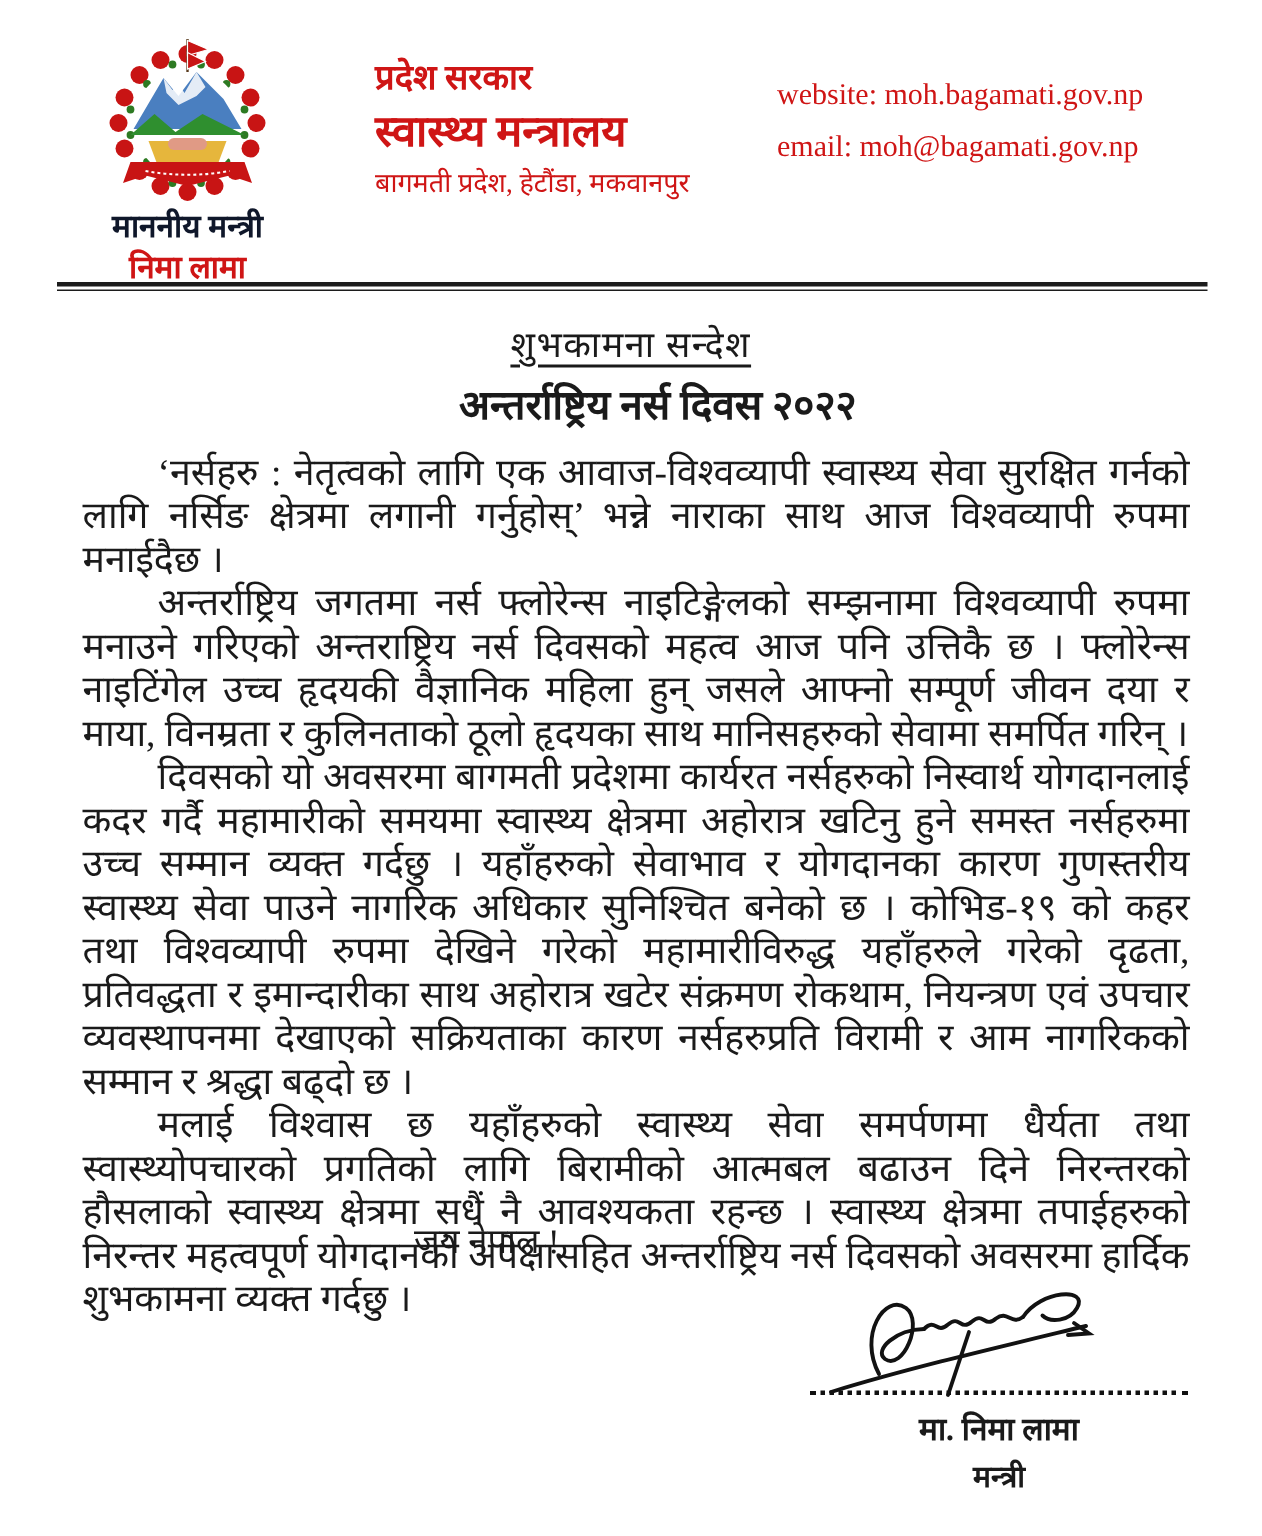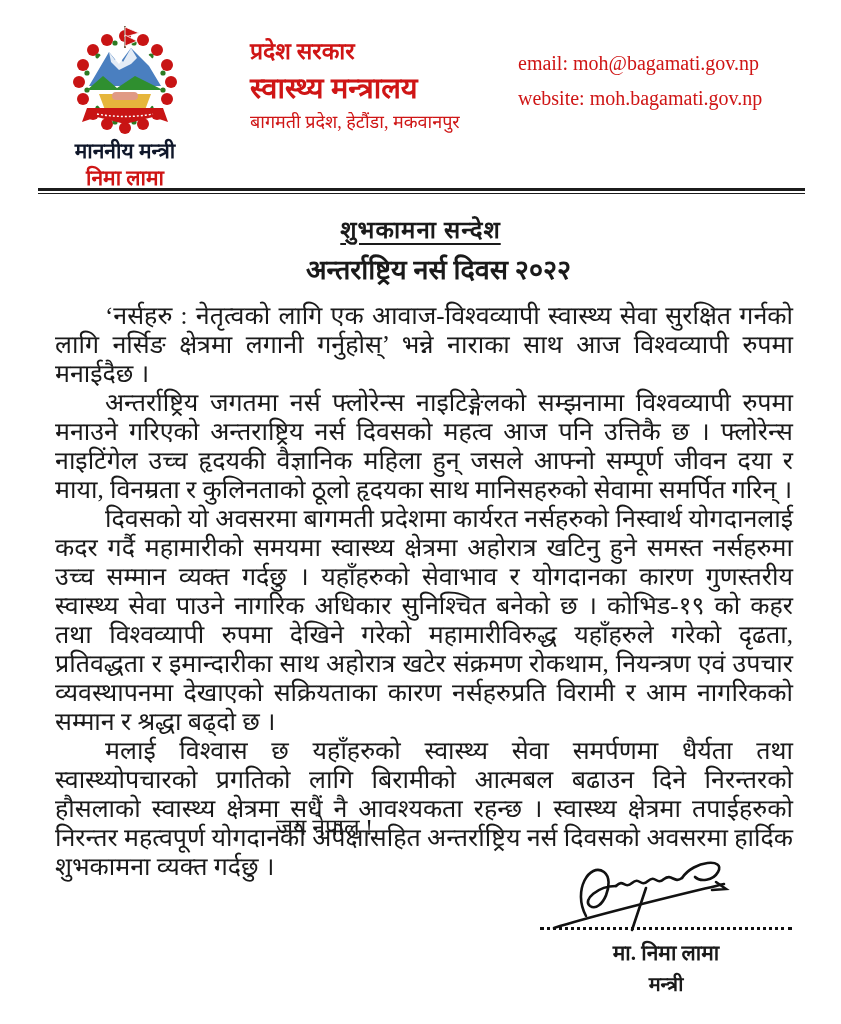--- a/index.html
+++ b/index.html
@@ -65,21 +65,21 @@
     border-bottom: 1px solid #1c1c1c;
   }
 
   
   .subject-line {
     position: absolute;
     top: 212px; left: 0; width: 100%;
     text-align: center;
   }
   .subject-line span {
-    font-size: 24px; font-weight: bold;
+    font-size: 24px; font-weight: normal;
     text-decoration: underline;
     text-underline-offset: 5px;
     letter-spacing: 1px;
   }
   .main-title {
     position: absolute;
     top: 250px; left: 0; width: 100%;
     text-align: center;
     font-size: 27px; font-weight: bold; padding-left: 18px;
   }
@@ -179,22 +179,22 @@
     <div class="minister-name">निमा लामा</div>
   </div>
 
   <div class="center-block">
     <div class="gov-line">प्रदेश सरकार</div>
     <div class="ministry-line">स्वास्थ्य मन्त्रालय</div>
     <div class="address-line">बागमती प्रदेश, हेटौंडा, मकवानपुर</div>
   </div>
 
   <div class="contact-block">
+    <div>website: moh.bagamati.gov.np</div>
     <div>email: moh@bagamati.gov.np</div>
-    <div>website: moh.bagamati.gov.np</div>
   </div>
 
 
   <div class="header-rule"></div>
 
   <div class="subject-line">
     <span>शुभकामना सन्देश</span>
   </div>
   <div class="main-title">अन्तर्राष्ट्रिय नर्स दिवस २०२२</div>
 

